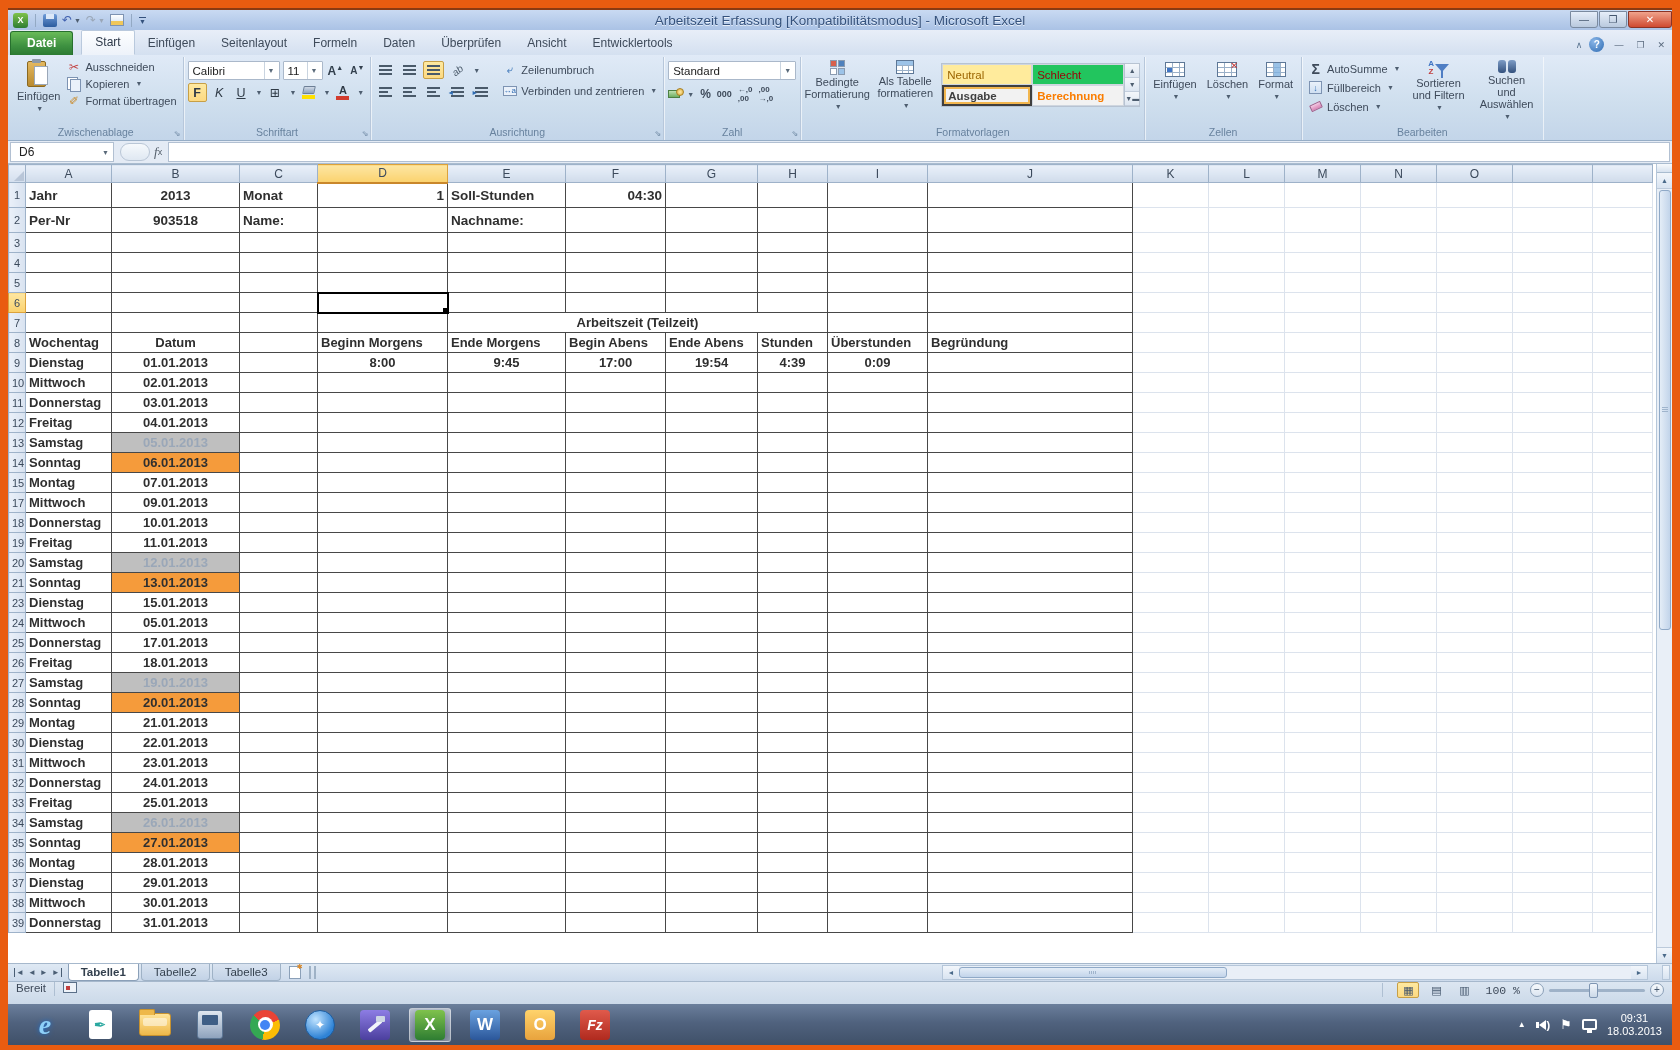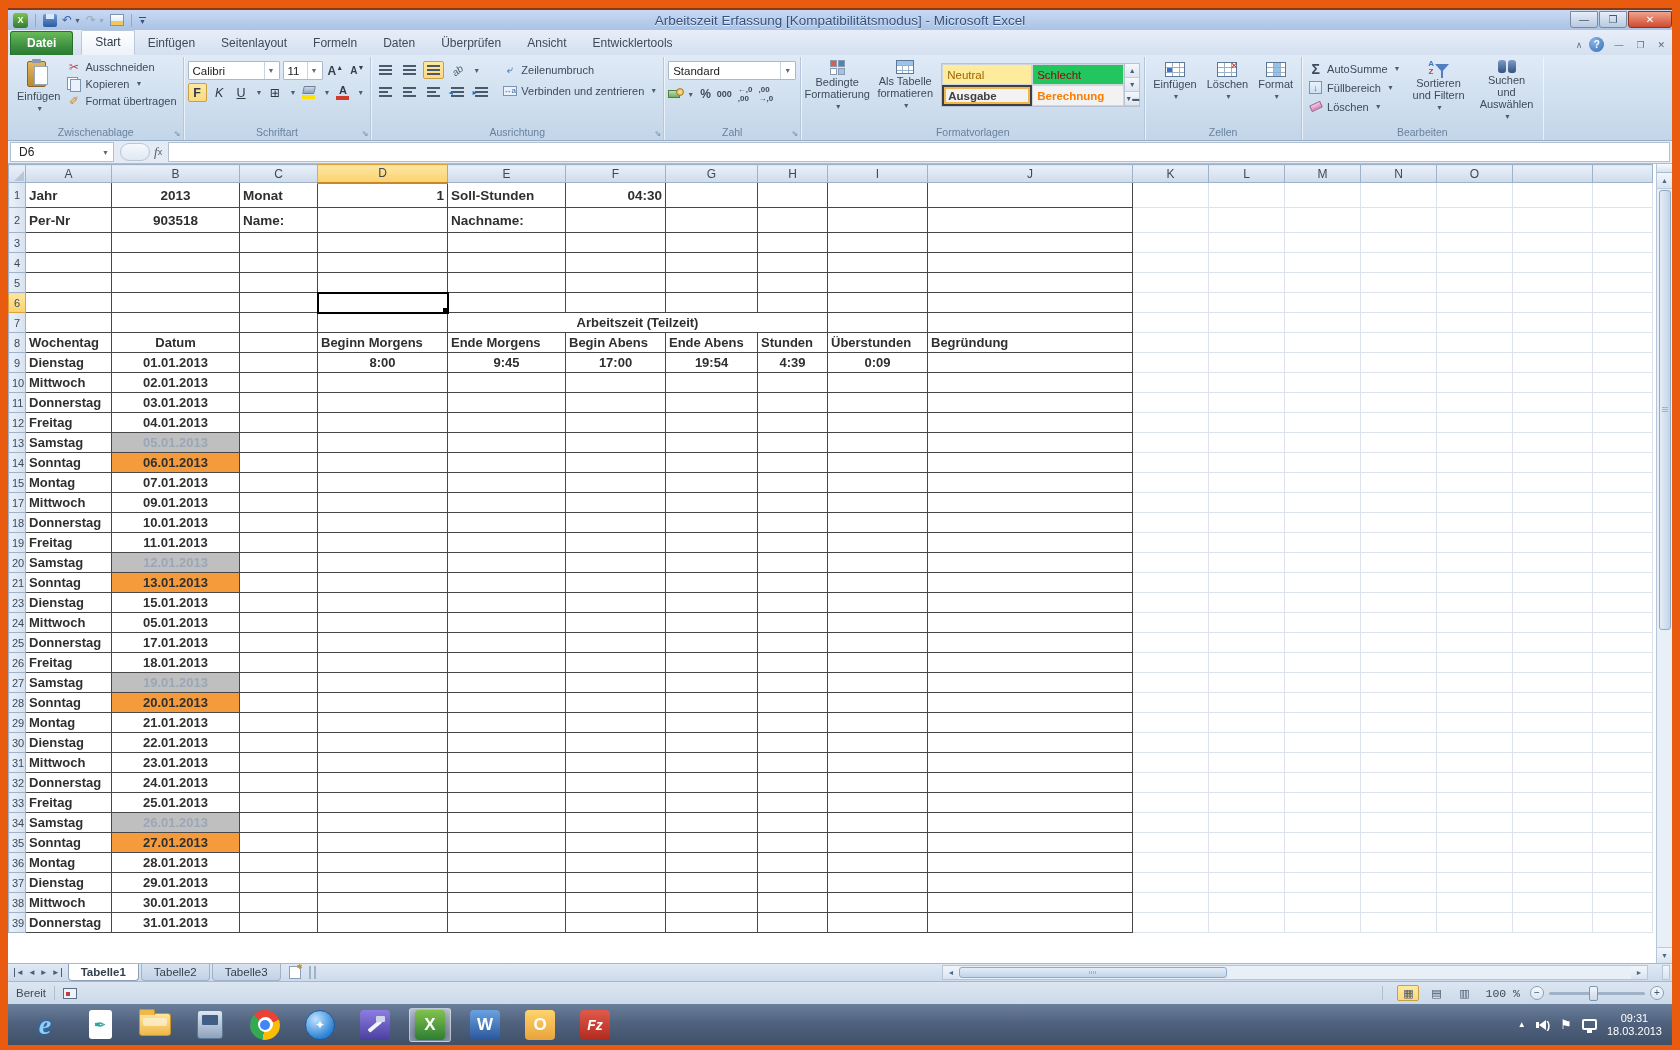--- a/index.html
+++ b/index.html
@@ -168,21 +168,21 @@
   .pageic::after { content:"✱"; position:absolute; right:-3px; top:-4px; font-size:7px; color:#d8882a; }
   .strip-split { width:7px; margin:2px 2px; border-left:2px solid #9fb2c6; border-right:2px solid #9fb2c6; }
   .hscroll { position:absolute; left:934px; top:1px; bottom:1px; width:706px; display:flex; align-items:stretch; background:#e9eff7; border:1px solid #b5c6d9; }
   .hs-btn { width:16px; display:flex; align-items:center; justify-content:center; font-size:7px; color:#4a6a8a; background:linear-gradient(#f2f6fb,#d9e4f1); }
   .hs-thumb { width:268px; margin:1px 0; background:linear-gradient(#e4edf7,#c2d4ea); border:1px solid #8fa9c7; border-radius:3px; position:relative; }
   .hs-thumb::after { content:""; position:absolute; top:3px; bottom:3px; left:50%; width:7px; margin-left:-4px; background:repeating-linear-gradient(to right,#9fb4cc 0 1px,transparent 1px 2px); }
   .hs-btn.right { margin-left:auto; }
   .corner-box { position:absolute; right:2px; top:1px; bottom:1px; width:8px; background:linear-gradient(#f2f6fb,#d9e4f1); border:1px solid #b5c6d9; }
 
   
-  .statusbar { flex:0 0 23px; background:linear-gradient(#dce6f1,#cbd9e9); border-top:1px solid #a6b8cc; display:flex; align-items:center; font-size:11.5px; color:#3e4a5a; padding:0 8px; }
+  .statusbar { flex:0 0 23px; background:linear-gradient(#dce6f1,#cbd9e9); border-top:1px solid #a6b8cc; display:flex; align-items:flex-start; font-size:11.5px; color:#3e4a5a; padding:0 8px; }
   .sb-sep { width:1px; height:14px; background:#aebfd2; margin:0 8px; }
   .macroic { width:14px; height:11px; border:1px solid #5a6f88; background:#eef3f9; position:relative; }
   .macroic::after { content:""; position:absolute; left:2px; bottom:2px; width:4px; height:4px; background:#c23f3f; }
   .sb-right { margin-left:auto; display:flex; align-items:center; gap:6px; }
   .viewbtn { width:22px; height:16px; display:flex; align-items:center; justify-content:center; font-size:11px; color:#44566c; border:1px solid transparent; border-radius:2px; }
   .viewbtn.on { background:linear-gradient(#fee9a0,#fcd982); border-color:#c79f46; }
   .zoomtxt { margin:0 4px;font-family:Liberation Mono, monospace; }
   .zslider { display:flex; align-items:center; gap:5px; }
   .zbtn { width:14px; height:14px; border-radius:50%; border:1px solid #8ba0b8; background:linear-gradient(#f7fafc,#dbe5f1); color:#44566c; font-size:10px; display:flex; align-items:center; justify-content:center; line-height:10px; }
   .ztrack { width:96px; height:3px; background:#9fb2c8; position:relative; border-radius:2px; }

